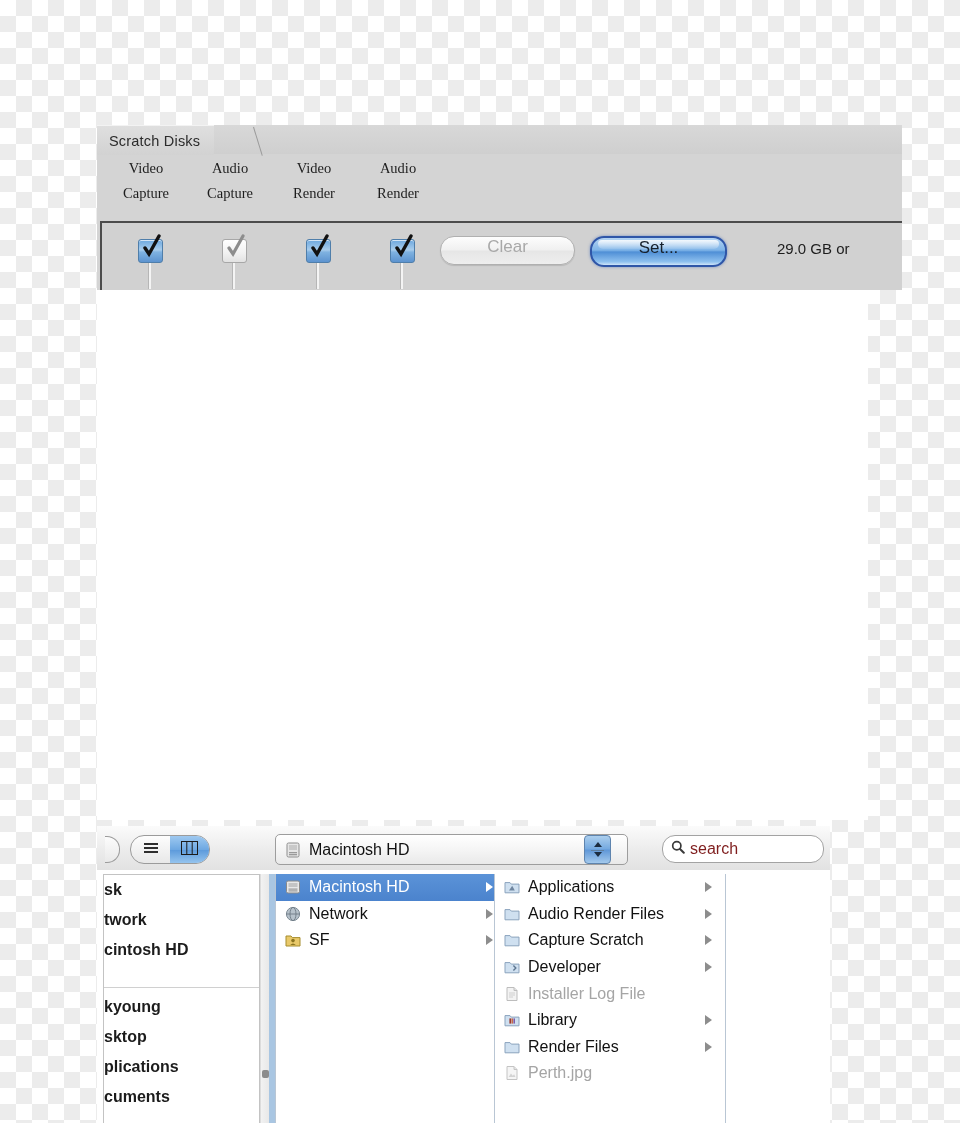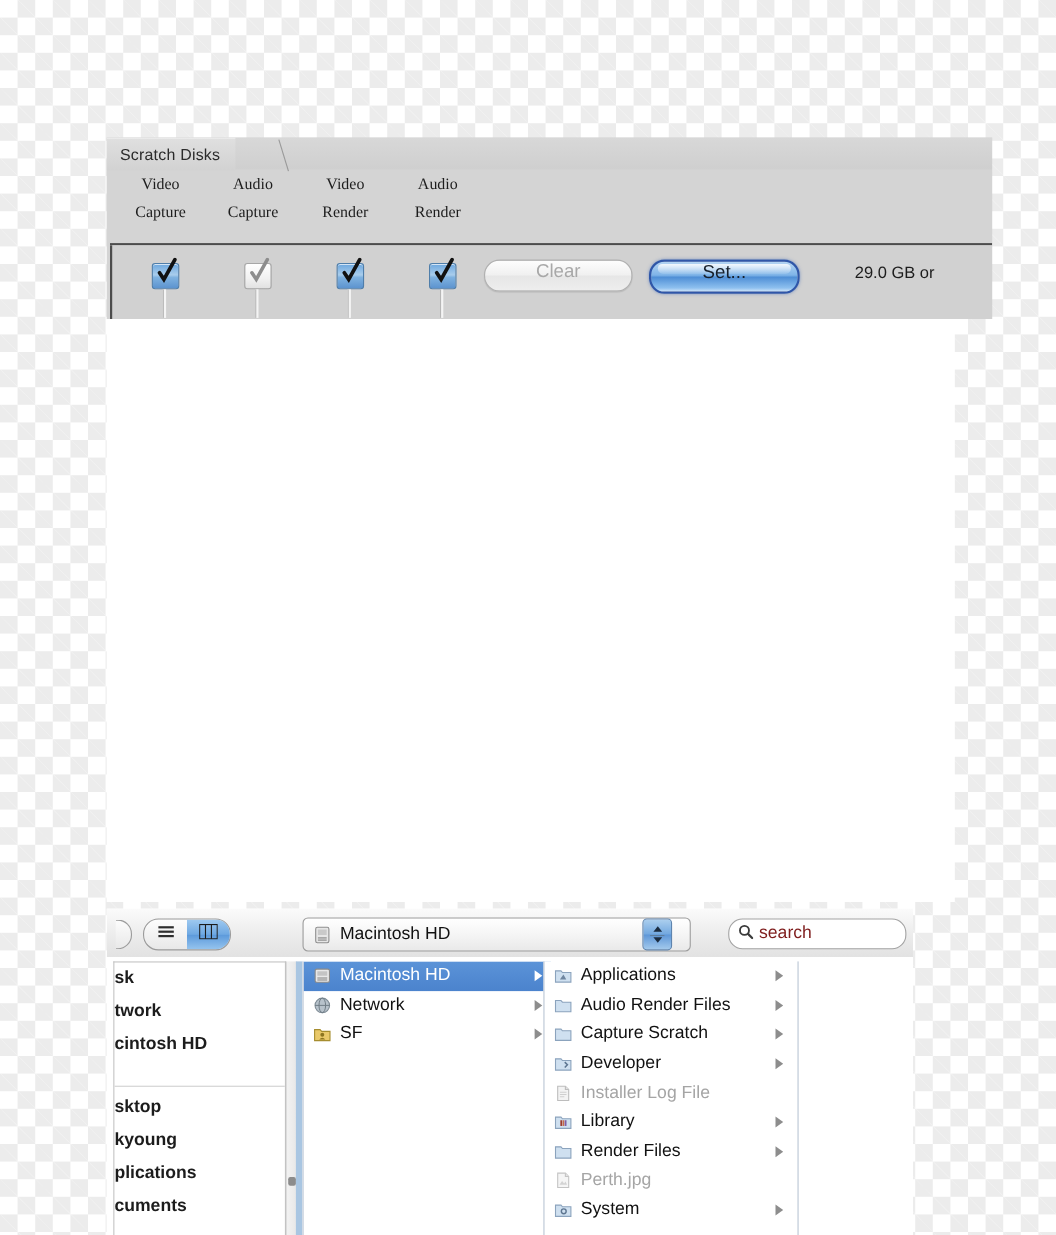--- a/index.html
+++ b/index.html
@@ -555,22 +555,22 @@
   </div>
 
   <div class="browser">
 
     <div class="bsidebar">
       <div class="side-item">sk</div>
       <div class="side-item">twork</div>
       <div class="side-item">cintosh HD</div>
       <div class="side-gap"></div>
       <div class="side-divider"></div>
+      <div class="side-item">kyoung</div>
       <div class="side-item">sktop</div>
-      <div class="side-item">kyoung</div>
       <div class="side-item">plications</div>
       <div class="side-item">cuments</div>
     </div>
 
     <div class="bscroll">
       <div class="thumb"></div>
     </div>
     <div class="bscroll-blue"></div>
 
     <div class="bcolumn col-a">
@@ -686,27 +686,17 @@
       <div class="row dim">
         <span class="ic">
           <svg width="18" height="18" viewBox="0 0 18 18">
             <path d="M4 2.5 h7 l3 3 V15.5 H4 Z" fill="#f5f5f5" stroke="#c4c4c4"></path>
             <path d="M11 2.5 V5.5 h3" fill="#e4e4e4" stroke="#c4c4c4"></path>
             <path d="M5.6 13 l2.4 -3.4 1.8 2.2 1.3 -1.6 1.4 2.8 z" fill="#d3d3d3"></path>
           </svg>
         </span>
         <span class="name">Perth.jpg</span>
       </div>
-      <div class="row">
-        <span class="ic">
-          <svg width="18" height="18" viewBox="0 0 18 18">
-            <path d="M2 4.6 h5 l1.3 1.5 H16 V14.8 H2 Z" fill="#cfe0f0" stroke="#8ba3bd"></path>
-            <circle cx="9.5" cy="10.2" r="2.2" fill="none" stroke="#5e7691" stroke-width="1.3"></circle>
-          </svg>
-        </span>
-        <span class="name">System</span>
-        <span class="tri"></span>
-      </div>
     </div>
 
     <div class="bcolumn col-c"></div>
   </div>
 </div>
 
 </body></html>

